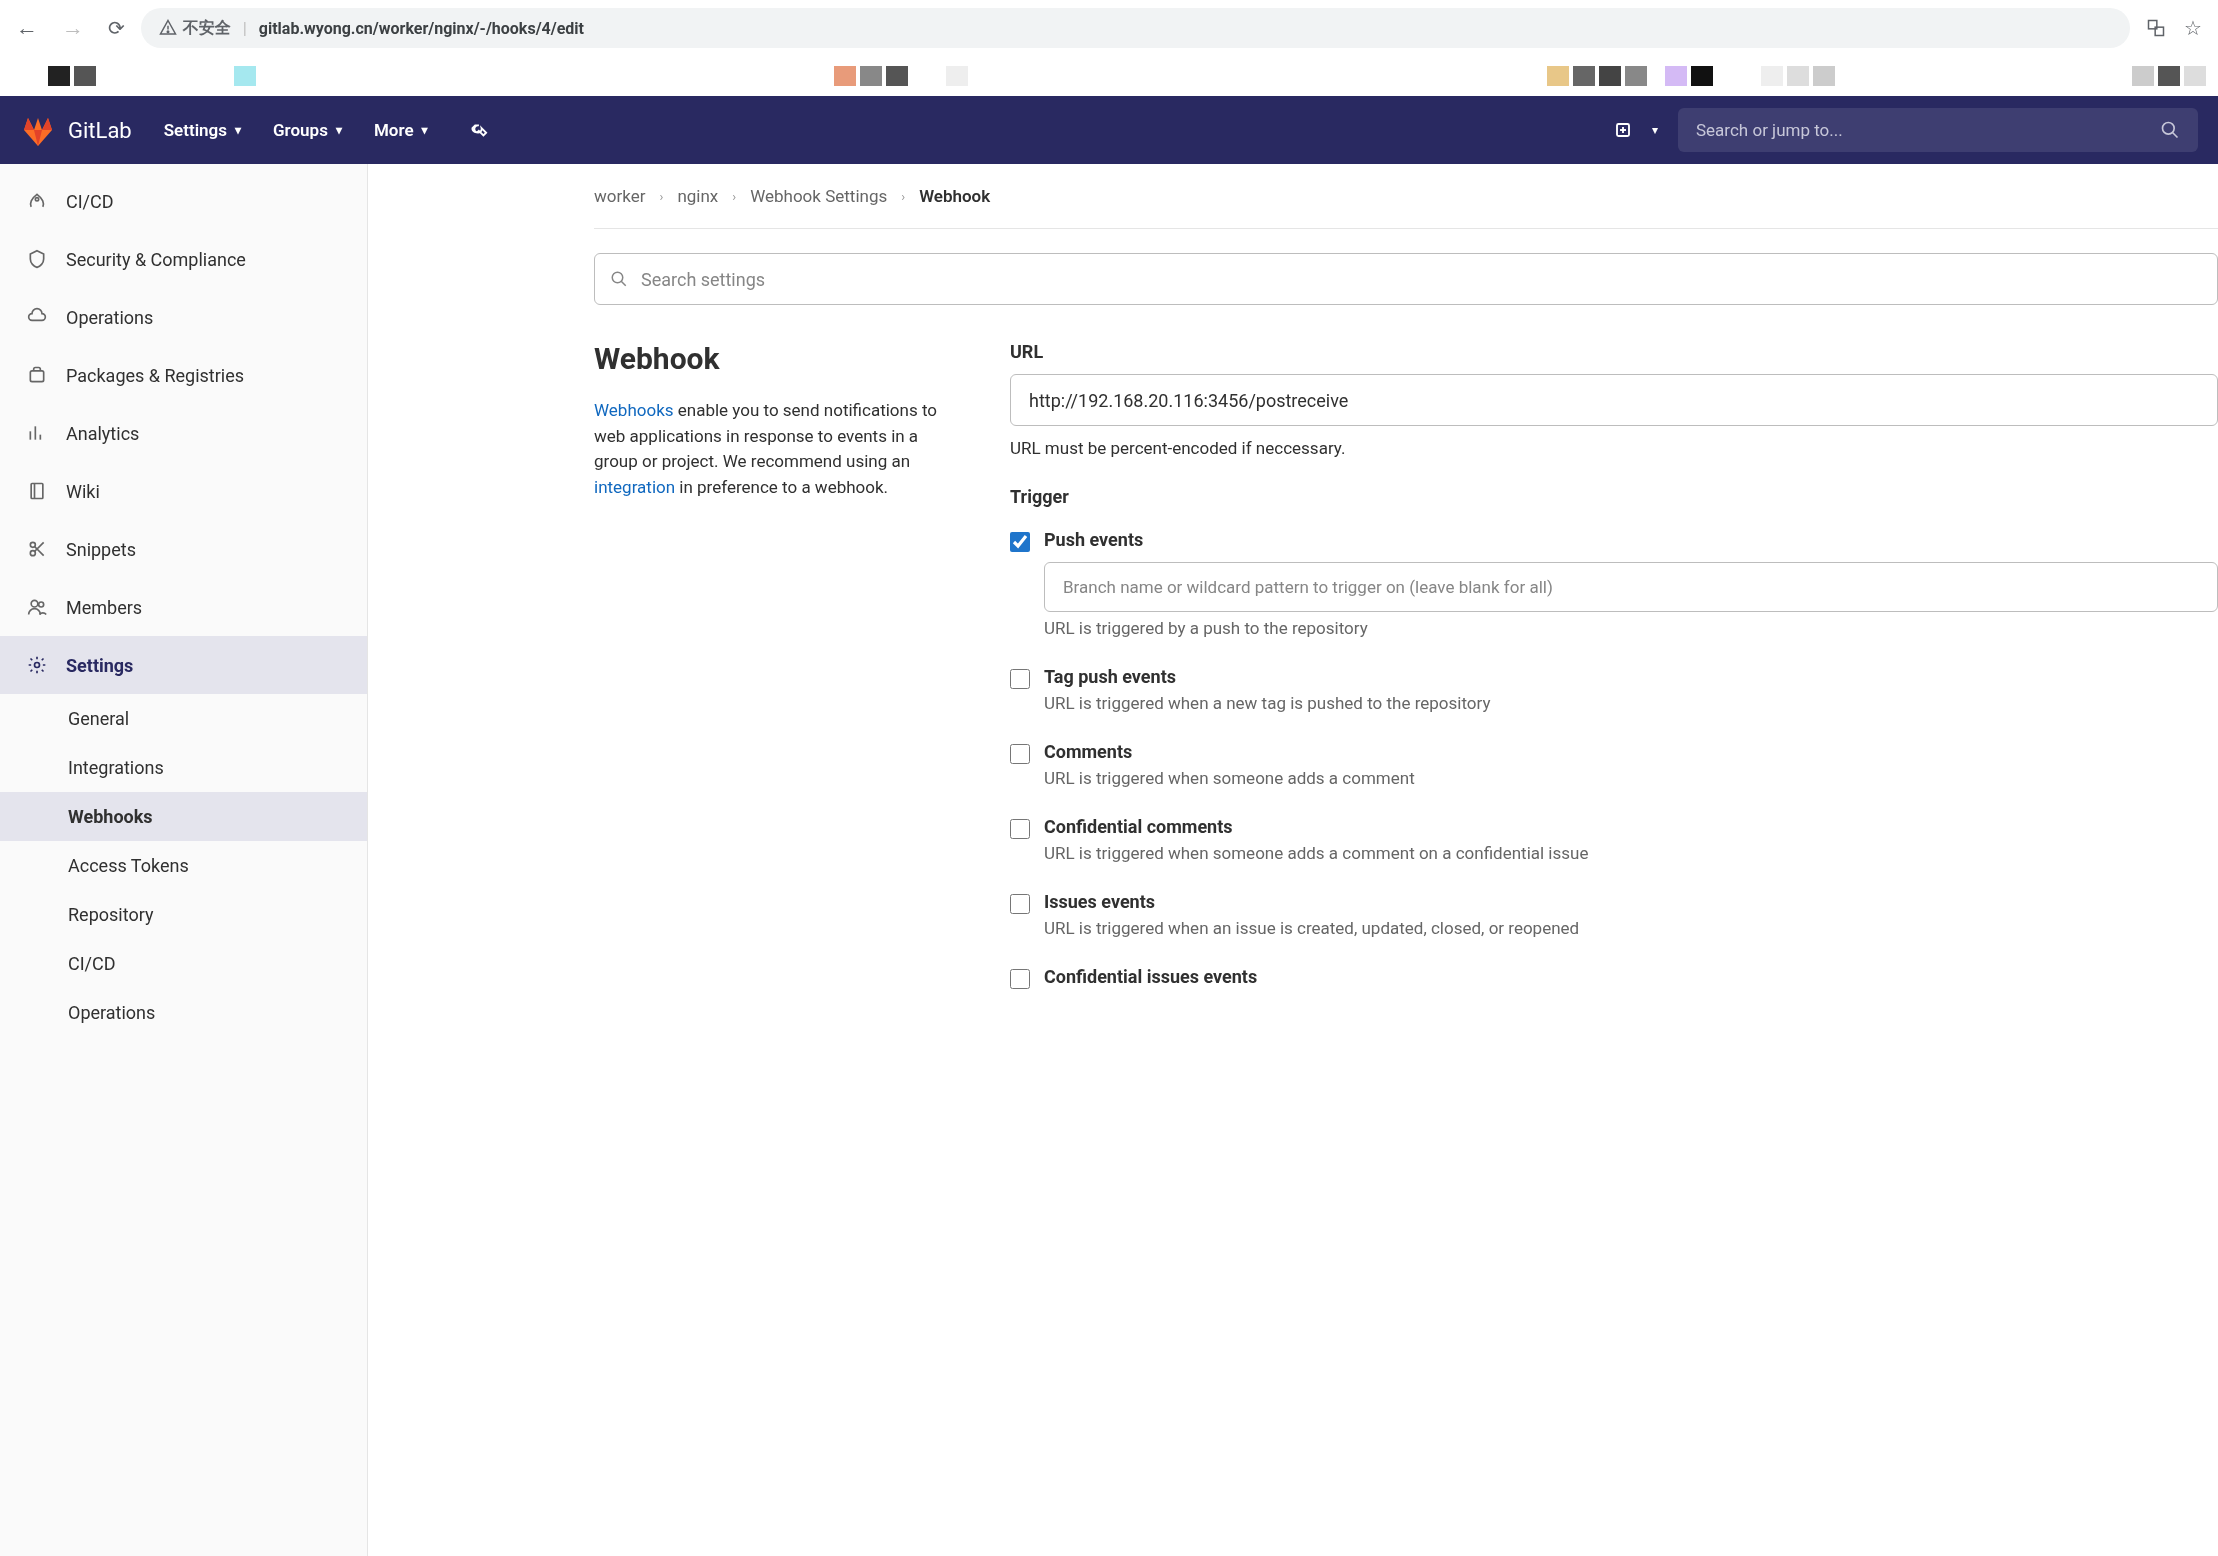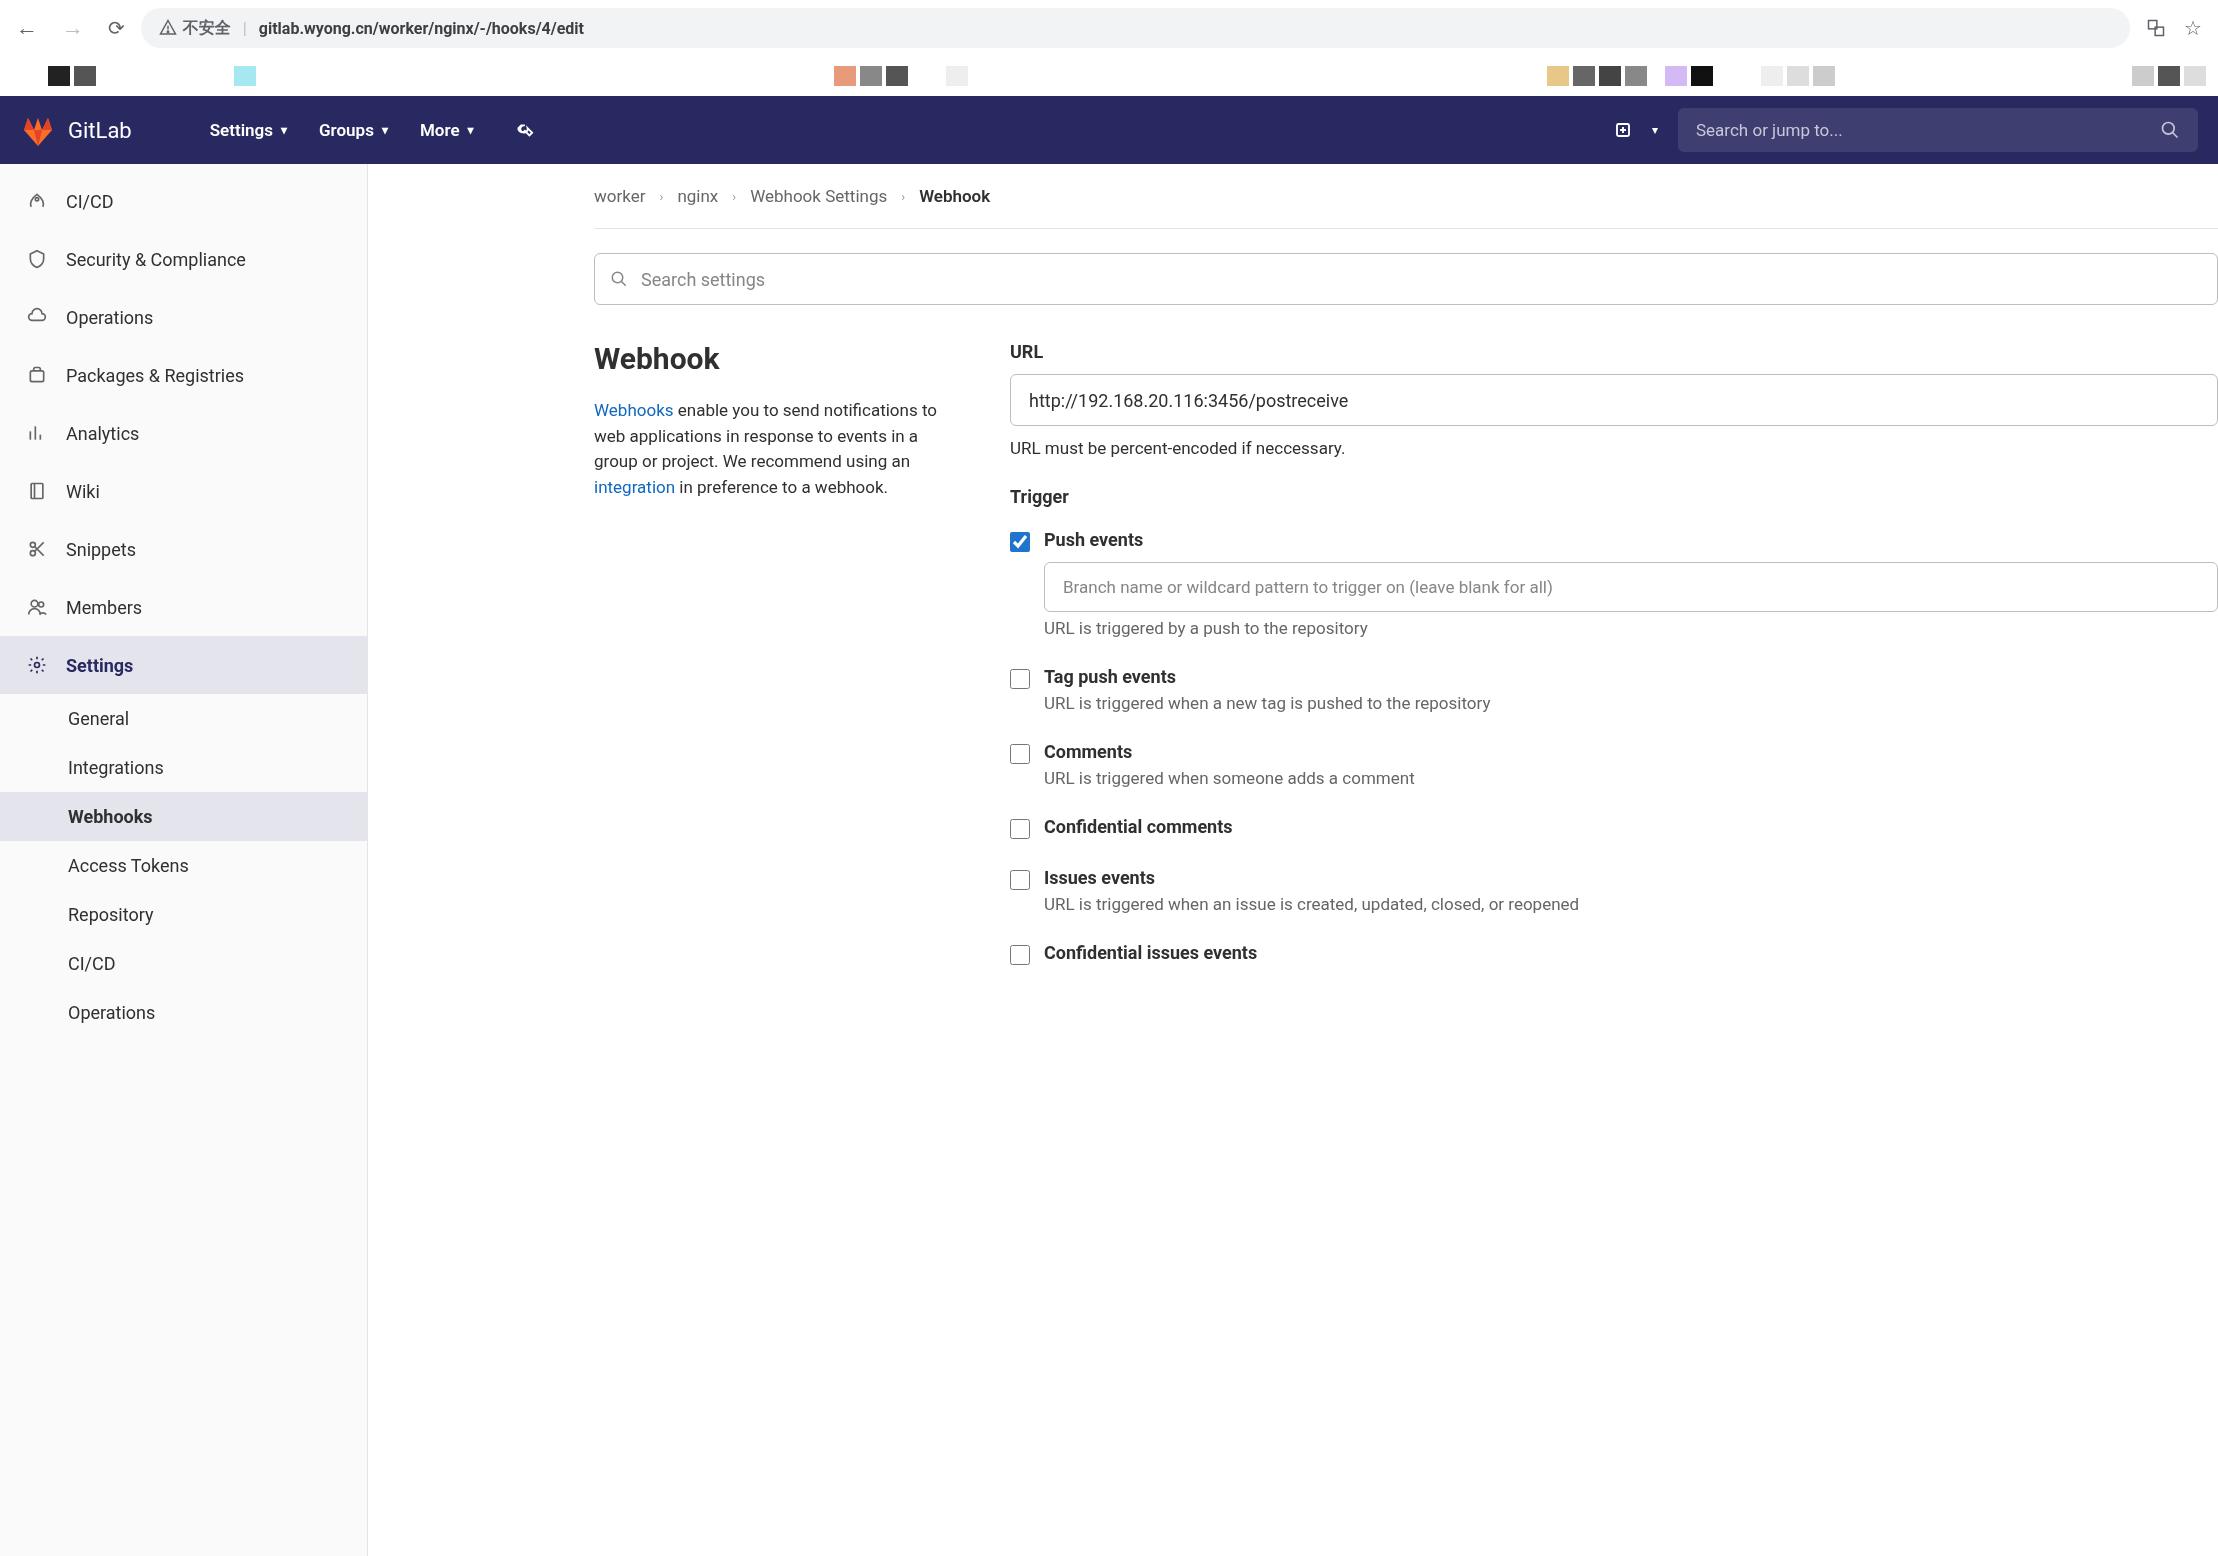--- a/index.html
+++ b/index.html
@@ -15,21 +15,21 @@
 .address-bar .warning { display: flex; align-items: center; gap: 6px; }
 .address-bar .url { color: #3c4043; }
 .chrome-actions { display: flex; gap: 18px; align-items: center; color: #5f6368; font-size: 20px; }
 
 
 .bookmarks-bar { height: 40px; display: flex; align-items: center; padding: 0 12px; gap: 8px; }
 .bookmark-group { display: flex; gap: 4px; }
 .bm { width: 28px; height: 20px; }
 
 
-.gitlab-header { height: 68px; background: #292961; display: flex; align-items: center; padding: 0 20px; color: #fff; gap: 46px; }
+.gitlab-header { height: 68px; background: #292961; display: flex; align-items: center; padding: 0 20px; color: #fff; }
 .gitlab-logo { display: flex; align-items: center; gap: 12px; margin-right: 32px; }
 .gitlab-logo svg { width: 36px; height: 36px; }
 .gitlab-logo-text { font-size: 22px; font-weight: 400; }
 .header-nav { display: flex; gap: 32px; align-items: center; }
 .header-nav-item { display: flex; align-items: center; gap: 8px; font-size: 17px; font-weight: 600; cursor: pointer; }
 .chevron-down { font-size: 12px; }
 .wrench-icon { margin-left: 6px; }
 .header-spacer { flex: 1; }
 .header-actions { display: flex; align-items: center; gap: 20px; }
 .search-box { background: rgba(255,255,255,0.1); border-radius: 6px; height: 44px; width: 520px; display: flex; align-items: center; padding: 0 18px; color: #c7c7d9; font-size: 17px; gap: 12px; }
@@ -370,20 +370,21 @@
             <div class="trigger-body">
               <div class="trigger-title">Comments</div>
               <div class="trigger-desc">URL is triggered when someone adds a comment</div>
             </div>
           </div>
 
           <div class="trigger-item">
             <input type="checkbox" class="trigger-checkbox" style="">
             <div class="trigger-body">
               <div class="trigger-title">Confidential comments</div>
+              <div class="trigger-desc">URL is triggered when someone adds a comment on a confidential issue</div>
             </div>
           </div>
 
           <div class="trigger-item">
             <input type="checkbox" class="trigger-checkbox" style="">
             <div class="trigger-body">
               <div class="trigger-title">Issues events</div>
               <div class="trigger-desc">URL is triggered when an issue is created, updated, closed, or reopened</div>
             </div>
           </div>

